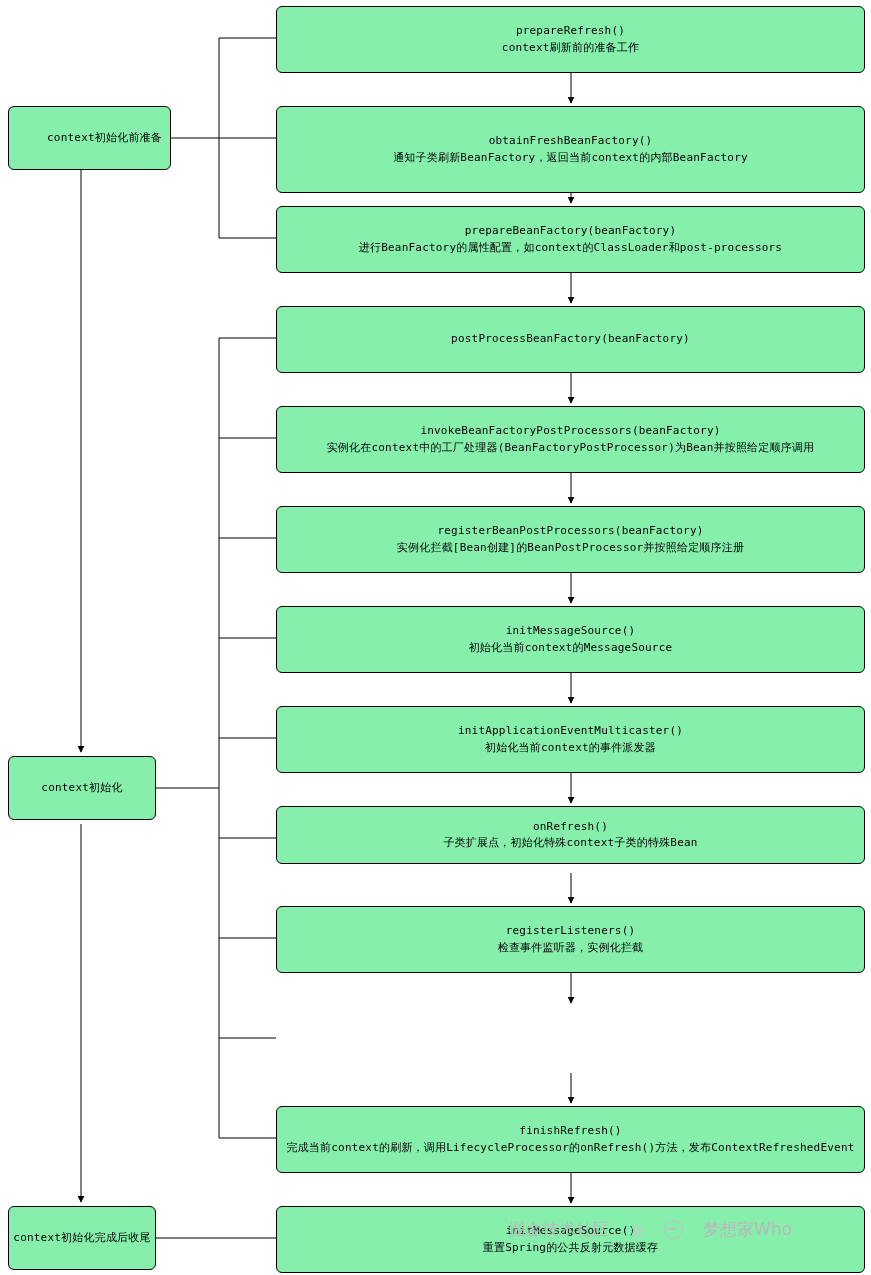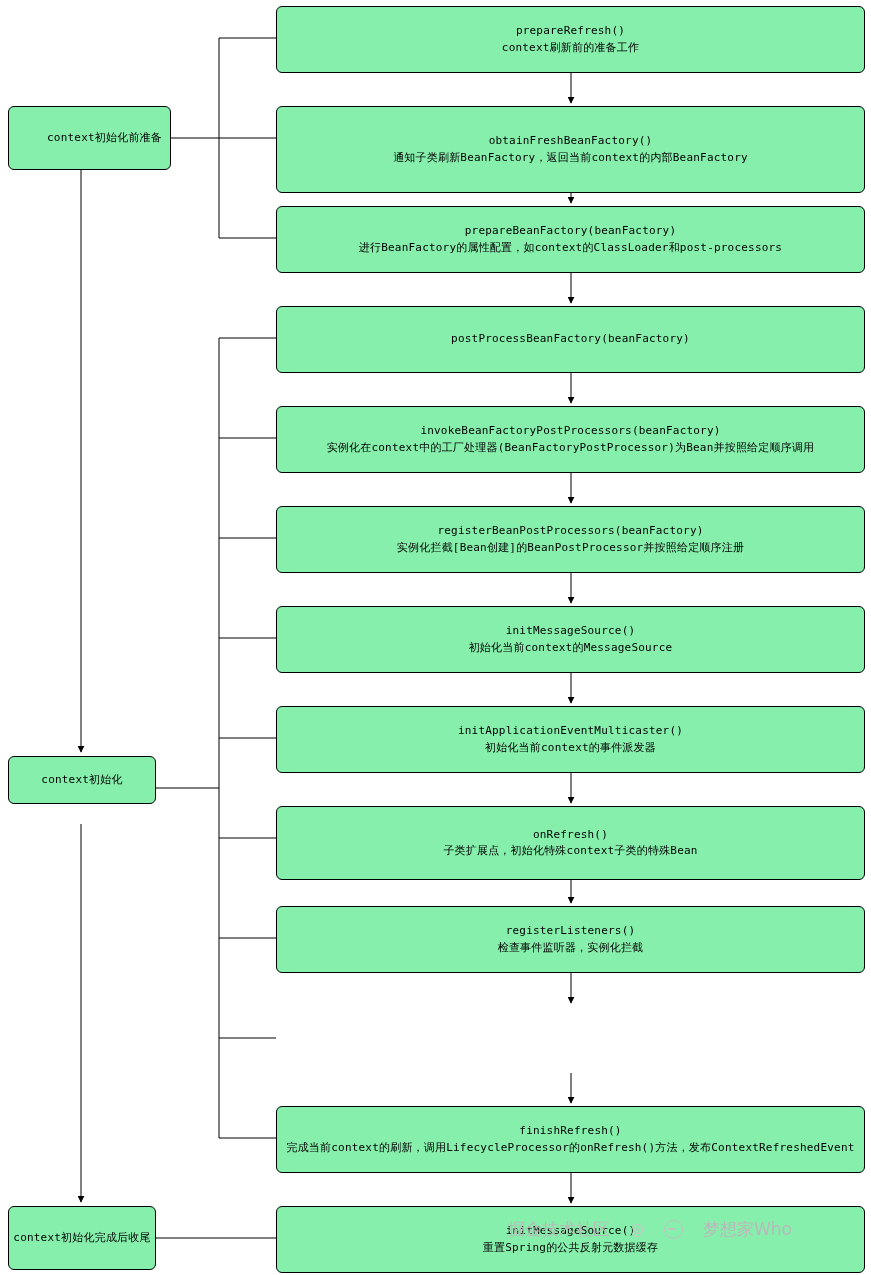--- a/index.html
+++ b/index.html
@@ -137,21 +137,21 @@
       <marker id="arrow" viewBox="0 0 10 10" refX="9" refY="5" markerWidth="7" markerHeight="7" orient="auto-start-reverse">
         <path d="M 0 0 L 10 5 L 0 10 z" fill="#000000"></path>
       </marker>
     </defs>
   </svg>
 
   <div class="node stage single" style="left:8px; top:106px; width:163px; height:64px;align-items:flex-end;">
     <div class="title">context初始化前准备</div>
   </div>
 
-  <div class="node stage single" style="left:8px; top:756px; width:148px; height:48px;">
+  <div class="node stage single" style="left:8px; top:756px; width:148px; height:64px;">
     <div class="title">context初始化</div>
   </div>
 
   <div class="node stage single" style="left:8px; top:1206px; width:148px; height:64px;">
     <div class="title">context初始化完成后收尾</div>
   </div>
 
   <div class="node" style="left:276px; top:6px; width:589px; height:67px;">
     <div class="title">prepareRefresh()</div>
     <div class="desc">context刷新前的准备工作</div>
@@ -184,21 +184,21 @@
   <div class="node" style="left:276px; top:606px; width:589px; height:67px;">
     <div class="title">initMessageSource()</div>
     <div class="desc">初始化当前context的MessageSource</div>
   </div>
 
   <div class="node" style="left:276px; top:706px; width:589px; height:67px;">
     <div class="title">initApplicationEventMulticaster()</div>
     <div class="desc">初始化当前context的事件派发器</div>
   </div>
 
-  <div class="node" style="left:276px; top:806px; width:589px; height:74px;text-align:center;">
+  <div class="node" style="left:276px; top:806px; width:589px; height:58px;text-align:center;">
     <div class="title">onRefresh()</div>
     <div class="desc">子类扩展点，初始化特殊context子类的特殊Bean</div>
   </div>
 
   <div class="node" style="left:276px; top:906px; width:589px; height:67px;">
     <div class="title">registerListeners()</div>
     <div class="desc">检查事件监听器，实例化拦截</div>
   </div>
 
 

